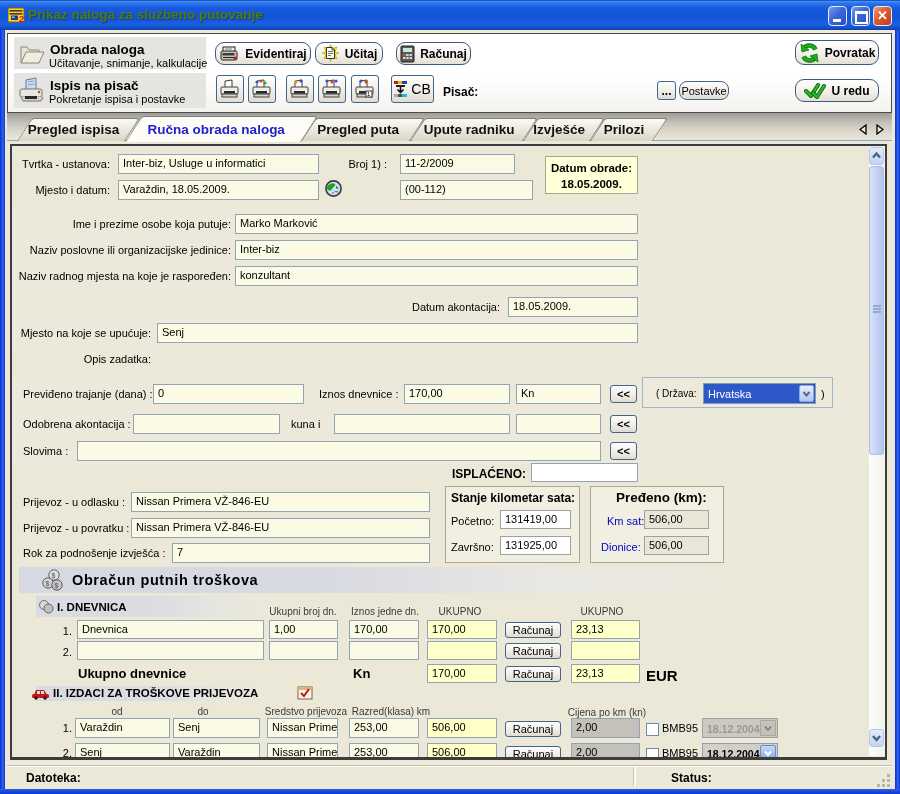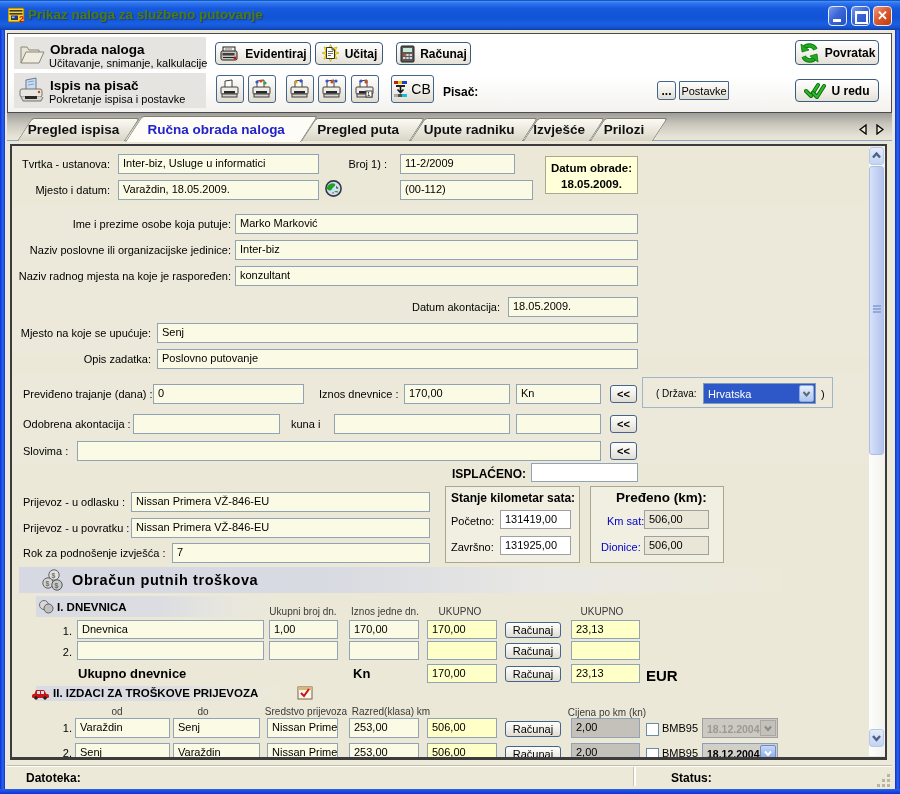--- a/index.html
+++ b/index.html
@@ -5,21 +5,21 @@
 body{width:900px;height:794px;overflow:hidden;font-family:"Liberation Sans",sans-serif}
 #win{position:relative;width:900px;height:794px;background:#ECE9D8;overflow:hidden}
 .abs{position:absolute}
 .b{font-weight:bold}
 .f{position:absolute;background:#FBFAE4;border:1px solid #90A4B6;font:11px "Liberation Sans",sans-serif;line-height:17px;padding-left:4px;white-space:nowrap;overflow:hidden;box-sizing:border-box;color:#000}
 .fy{background:#FFFFC8}
 .fw{background:#FFFFFF}
 .fg{background:#C4C1BA}
 .lab{position:absolute;font:11px "Liberation Sans",sans-serif;white-space:nowrap;color:#000}
 .lr{text-align:right}
-.btn{position:absolute;border:1px solid #3A5A80;border-radius:4px;background:linear-gradient(#FFFFFF,#F2F0EA 55%,#E3E0D7);font:bold 12px "Liberation Sans",sans-serif;color:#000;display:flex;align-items:center;justify-content:center;gap:5px;box-sizing:border-box;box-shadow:inset 0 1px 0 #fff}
+.btn{position:absolute;border:1px solid #3A5A80;border-radius:9px;background:linear-gradient(#FFFFFF,#F2F0EA 55%,#E3E0D7);font:bold 12px "Liberation Sans",sans-serif;color:#000;display:flex;align-items:center;justify-content:center;gap:5px;box-sizing:border-box;box-shadow:inset 0 1px 0 #fff}
 .sbtn{position:absolute;border:1px solid #44648A;border-radius:3px;background:linear-gradient(#FEFEFD,#EEECE5 60%,#DFDCD2);font:11px "Liberation Sans",sans-serif;display:flex;align-items:center;justify-content:center;box-sizing:border-box}
 .hdr{position:absolute;font:10px "Liberation Sans",sans-serif;color:#3A3A3A;text-align:center;white-space:nowrap}
 .tab{position:absolute;height:23px;top:118px;border:1px solid #807F76;border-bottom:none;border-radius:3px 3px 0 0;background:linear-gradient(#FBFAF3,#E4E1D4 70%,#D8D5C8);transform:skewX(-33deg);transform-origin:bottom left;box-sizing:border-box}
 .tab span{display:block;transform:skewX(33deg);transform-origin:bottom left;text-align:center;font:bold 13.5px "Liberation Sans",sans-serif;color:#101010;padding-top:3px}
 .gb{position:absolute;border:1px solid #A9A791;background:#F1EFE1;box-sizing:border-box}
 .blu{color:#0000C8}
 .lab.b{font-weight:bold}
 </style></head><body>
 <div id="win">
 
@@ -173,21 +173,21 @@
         <rect x="2" y="6" width="9" height="2" fill="#202020"></rect>
         <path d="M6.5 8 L6.5 13 M3.5 10.5 L6.5 13.5 L9.5 10.5" stroke="#101010" stroke-width="1.6" fill="none"></path>
         <rect x="0" y="15" width="4" height="3" fill="#A8A8A8"></rect>
         <rect x="4" y="15" width="4" height="3" fill="#505050"></rect>
         <rect x="8" y="15" width="5" height="3" fill="#10C0E0"></rect>
       </svg>
       <span style="font-size:14px">CB</span>
     </div>
 <div class="abs" style="left:443px;top:85px;font:bold 12px 'Liberation Sans',sans-serif">Pisač:</div>
 <div class="sbtn" style="left:657px;top:81px;width:19px;height:19px;font:bold 12px 'Liberation Sans',sans-serif;border-radius:3px">...</div>
-<div class="sbtn" style="left:679px;top:81px;width:50px;height:19px;font:11px 'Liberation Sans',sans-serif;border-radius:1px">Postavke</div>
+<div class="sbtn" style="left:679px;top:81px;width:50px;height:19px;font:11px 'Liberation Sans',sans-serif;border-radius:8px">Postavke</div>
 <div class="btn" style="left:795px;top:79px;width:84px;height:23px;font-weight:bold">
       <svg width="22" height="18" viewBox="0 0 22 18">
         <path d="M2 9 L7 14 L14 3" fill="none" stroke="#0A6A0A" stroke-width="4" stroke-linecap="round" stroke-linejoin="round"></path>
         <path d="M2 9 L7 14 L14 3" fill="none" stroke="#2FB82F" stroke-width="2.2" stroke-linecap="round" stroke-linejoin="round"></path>
         <path d="M9 11 L13 15 L20 4" fill="none" stroke="#0A6A0A" stroke-width="4" stroke-linecap="round" stroke-linejoin="round"></path>
         <path d="M9 11 L13 15 L20 4" fill="none" stroke="#2FB82F" stroke-width="2.2" stroke-linecap="round" stroke-linejoin="round"></path>
       </svg>
       <span>U redu</span>
     </div>
 
@@ -243,21 +243,20 @@
 <div class="f" style="left:235px;top:214px;width:403px;height:20px">Marko Marković</div>
 <div class="lab lr" style="left:11px;top:244px;width:220px">Naziv poslovne ili organizacijske jedinice:</div>
 <div class="f" style="left:235px;top:240px;width:403px;height:20px">Inter-biz</div>
 <div class="lab lr" style="left:1px;top:270px;width:230px">Naziv radnog mjesta na koje je raspoređen:</div>
 <div class="f" style="left:235px;top:266px;width:403px;height:20px">konzultant</div>
 <div class="lab lr" style="left:390px;top:301px;width:110px">Datum akontacija:</div>
 <div class="f" style="left:508px;top:297px;width:130px;height:20px">18.05.2009.</div>
 <div class="lab lr" style="left:11px;top:327px;width:140px">Mjesto na koje se upućuje:</div>
 <div class="f" style="left:157px;top:323px;width:481px;height:20px">Senj</div>
 <div class="lab lr" style="left:61px;top:353px;width:90px">Opis zadatka:</div>
-<div class="f" style="left:157px;top:349px;width:481px;height:20px">Poslovno putovanje</div>
 
 <div class="lab" style="left:23px;top:388px">Previđeno trajanje (dana) :</div>
 <div class="f" style="left:153px;top:384px;width:151px;height:20px">0</div>
 <div class="lab" style="left:319px;top:388px">Iznos dnevnice :</div>
 <div class="f" style="left:404px;top:384px;width:106px;height:20px">170,00</div>
 <div class="f" style="left:516px;top:384px;width:85px;height:20px">Kn</div>
 <div class="sbtn" style="left:610px;top:385px;width:27px;height:18px;font-weight:bold">&lt;&lt;</div>
 <div class="abs" style="left:642px;top:377px;width:191px;height:31px;border:1px solid #9FB6C9;background:#EDEADB;box-sizing:border-box"></div>
 <div class="lab" style="left:656px;top:388px;font-size:10px">( Država:</div>
 <div class="abs" style="left:703px;top:383px;width:113px;height:21px;background:#2E58C8;border:1px solid #7F9DB9;box-sizing:border-box">

